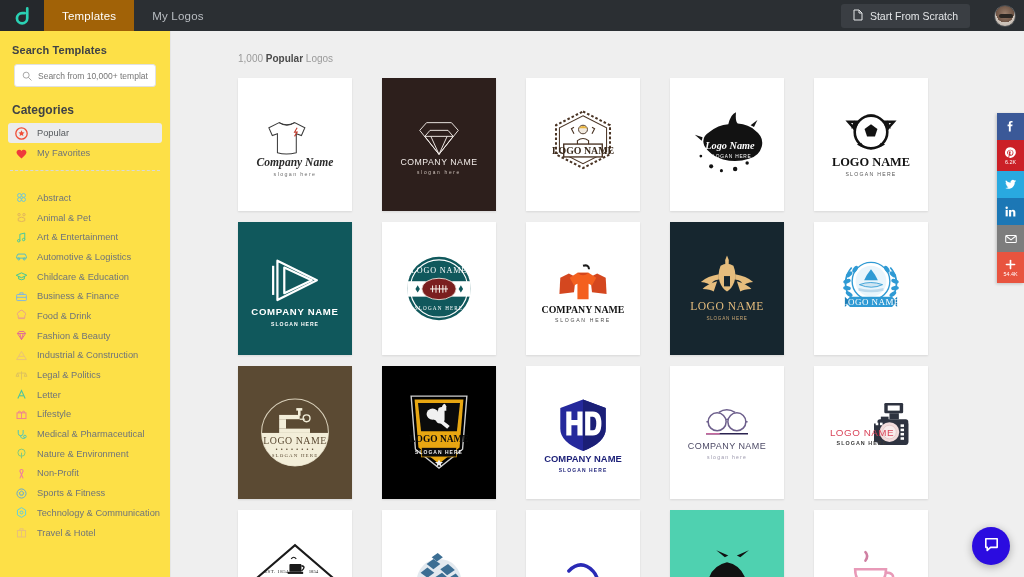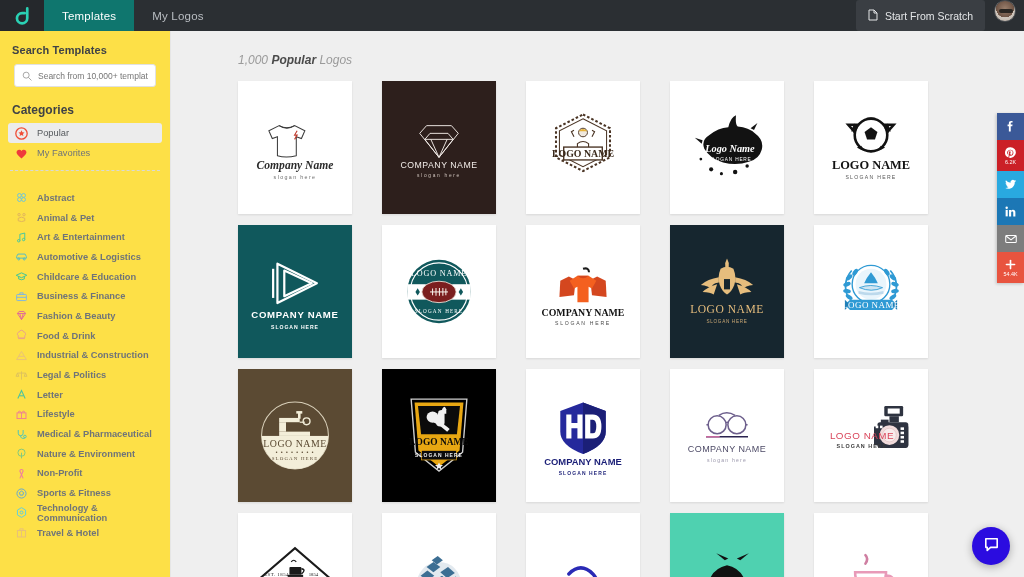--- a/index.html
+++ b/index.html
@@ -22,23 +22,23 @@
     background: #25282c;
   }
   .brand-mark {
     width: 19px; height: 19px; position: relative;
   }
   .nav-tab {
     padding: 0 18px; display: flex; align-items: center;
     font-size: 11.5px; color: #b9bdc2; letter-spacing: .2px;
     cursor: pointer;
   }
-  .nav-tab.active { background: #0f766e; color: #ffffff; }
+  .nav-tab.active { background: #a16207; color: #ffffff; }
   .topbar-right {
-    margin-left: auto; display: flex; gap: 9px;
+    margin-left: auto; display: flex; align-items: center; gap: 24px;
     padding-right: 8px;
   }
   .scratch-btn {
     display: flex; align-items: center; gap: 7px;
     background: #3a3e43; color: #e4e6e8;
     font-size: 10.5px; padding: 5px 12px; border-radius: 3px;
     cursor: pointer;
   }
   .avatar {
     width: 22px; height: 22px; border-radius: 50%;
@@ -83,31 +83,31 @@
     display: flex; align-items: center; gap: 9px;
     height: 20px; padding-left: 7px; border-radius: 3px;
     font-size: 9.3px; color: #6f7479; cursor: pointer;
     margin-bottom: 0px;
   }
   .cat-item.active { background: #ececec; color: #55595d; }
   .cat-item .ico { width: 13px; height: 13px; flex: 0 0 13px; display:block; }
   .cat-divider {
     border-top: 1px dashed #d8d8d8; margin: 7px 10px 7px 10px;
   }
-  .cat-group { margin-top: 17px; font-weight: bold; }
+  .cat-group { margin-top: 17px; }
   .cat-group .cat-item { height: 19.7px; }
 
   
   .main {
     position: absolute; top: 31px; left: 171px;
     width: 853px; height: 546px;
     background: #efefef; overflow: hidden;
   }
   .results-head {
-    font-size: 12px; color: #9a9a9a; padding: 22px 0 0 67px; font-style: italic;
+    font-size: 10px; color: #9a9a9a; padding: 22px 0 0 67px;
   }
   .results-head b { color: #4a4a4a; }
   .grid {
     display: grid;
     grid-template-columns: repeat(5, 133px);
     gap: 11px;
     padding: 14px 0 0 67px;
   }
   .card {
     width: 114px; height: 133px; background: #ffffff;
@@ -267,35 +267,35 @@
         <svg class="ico" viewBox="0 0 16 16" fill="none" stroke="#7fb6e0" stroke-width="1.2">
             <rect x="2" y="5.5" width="12" height="7.5" rx="1"></rect>
             <path d="M6 5.5V3.5h4v2"></path>
             <line x1="2" y1="9" x2="14" y2="9"></line>
           </svg>
       </span>
       <span>Business &amp; Finance</span>
     </div>
     <div class="cat-item">
       <span class="ico">
+        <svg class="ico" viewBox="0 0 16 16" fill="none" stroke="#e8a08c" stroke-width="1.2">
+            <path d="M4 11V8.3A2.6 2.6 0 0 1 5.3 3.6 2.8 2.8 0 0 1 10.7 3.6 2.6 2.6 0 0 1 12 8.3V11z"></path>
+            <line x1="4" y1="11.8" x2="12" y2="11.8"></line>
+          </svg>
+      </span>
+      <span>Food &amp; Drink</span>
+    </div>
+    <div class="cat-item">
+      <span class="ico">
         <svg class="ico" viewBox="0 0 16 16" fill="none" stroke="#e06b96" stroke-width="1.2">
             <path d="M3 5.5 L5 3h6l2 2.5 L8 13z"></path>
             <path d="M3 5.5h10M5.8 5.5L8 13l2.2-7.5"></path>
           </svg>
       </span>
       <span>Fashion &amp; Beauty</span>
-    </div>
-    <div class="cat-item">
-      <span class="ico">
-        <svg class="ico" viewBox="0 0 16 16" fill="none" stroke="#e8a08c" stroke-width="1.2">
-            <path d="M4 11V8.3A2.6 2.6 0 0 1 5.3 3.6 2.8 2.8 0 0 1 10.7 3.6 2.6 2.6 0 0 1 12 8.3V11z"></path>
-            <line x1="4" y1="11.8" x2="12" y2="11.8"></line>
-          </svg>
-      </span>
-      <span>Food &amp; Drink</span>
     </div>
     <div class="cat-item">
       <span class="ico">
         <svg class="ico" viewBox="0 0 16 16" fill="none" stroke="#e8c07a" stroke-width="1.2">
             <path d="M2 13 L8 3 l6 10z"></path>
             <line x1="5" y1="9" x2="11" y2="9"></line>
           </svg>
       </span>
       <span>Industrial &amp; Construction</span>
     </div>

